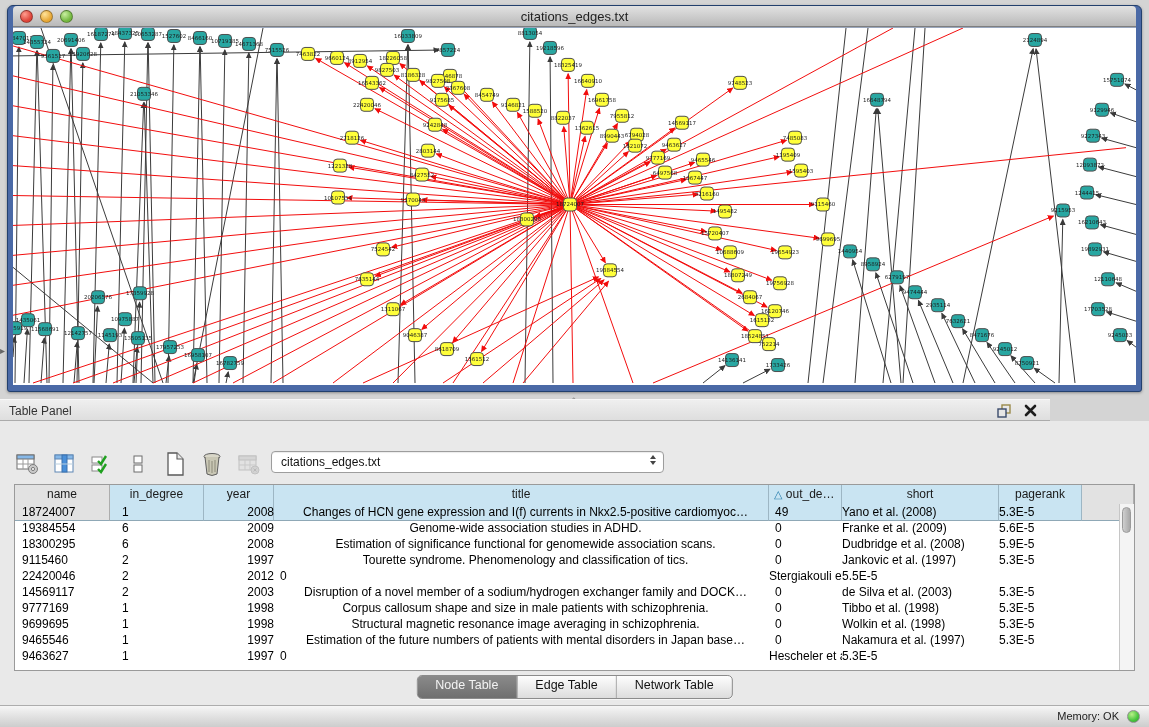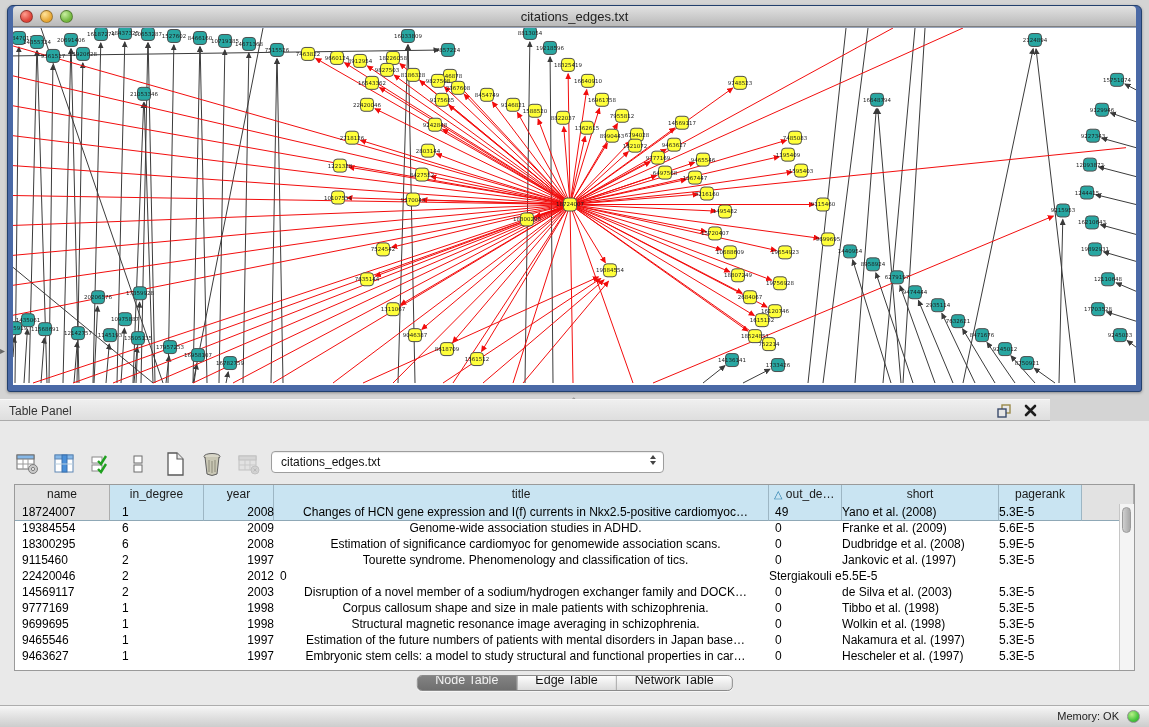--- a/index.html
+++ b/index.html
@@ -64,23 +64,23 @@
   .trow { height:16px; line-height:16px; font-size:12px; color:#000; }
   .trow > div { overflow:hidden; white-space:nowrap; }
   .c0 { padding-left:7px; } .c1 { padding-left:12px; } .c2 { padding-left:18px;text-align:right; }
   .c3 { padding-left:8px;text-align:center; } .c4 { padding-left:6px; }
   .c5, .c6 { text-align:left; }
   .vscroll { position:absolute; right:0; top:19px; bottom:0; width:15px; background:#f4f4f4; border-left:1px solid #c6c6c6; }
   .vthumb { position:absolute; left:2px; top:3px; width:9px; height:26px; border-radius:5px;
             background:linear-gradient(90deg,#cfcfcf,#a8a8a8); border:1px solid #9a9a9a; }
 
   
-  .tabs { position:absolute; left:50%; transform:translateX(-50%); top:254px; height:16px; display:flex;
+  .tabs { position:absolute; left:50%; transform:translateX(-50%); top:254px; height:24px; display:flex;
           border:1px solid #8b8b8b; border-radius:5px; overflow:hidden; background:linear-gradient(#fdfdfd,#dcdcdc);
-          box-shadow:0 1px 0 rgba(255,255,255,.6);align-items:flex-end; }
+          box-shadow:0 1px 0 rgba(255,255,255,.6); }
   .tab { padding:0 18px; font-size:12.5px; line-height:19px; color:#111; border-right:1px solid #a9a9a9; cursor:pointer; }
   .tab:last-child { border-right:none; }
   .tab.active { background:linear-gradient(#8a8a8a,#6f6f6f); color:#f3f3f3; }
 
   
   .statusbar { position:absolute; left:0; top:705px; width:1149px; height:22px;
                background:linear-gradient(#f6f6f6,#cdcdcd); border-top:1px solid #adadad; }
   .mem { position:absolute; right:30px; top:4px; font-size:11px; color:#222; }
   .memdot { position:absolute; right:9px; top:4px; width:13px; height:13px; border-radius:50%;
             border:1px solid #8f8f8f; background:radial-gradient(circle at 35% 30%, #b9f089, #47c43d 60%, #2fa02f); }
@@ -862,21 +862,21 @@
           <div class="c3">Genome-wide association studies in ADHD.</div>
           <div class="c4">0</div>
           <div class="c5">Franke et al. (2009)</div>
           <div class="c6">5.6E-5</div>
           <div></div>
         </div>
         <div class="trow">
           <div class="c0">18300295</div>
           <div class="c1">6</div>
           <div class="c2">2008</div>
-          <div class="c3">Estimation of significance cardiomyoc for genomewide association scans.</div>
+          <div class="c3">Estimation of significance functional for genomewide association scans.</div>
           <div class="c4">0</div>
           <div class="c5">Dudbridge et al. (2008)</div>
           <div class="c6">5.9E-5</div>
           <div></div>
         </div>
         <div class="trow">
           <div class="c0">9115460</div>
           <div class="c1">2</div>
           <div class="c2">1997</div>
           <div class="c3">Tourette syndrome. Phenomenology and classification of tics.</div>
@@ -931,21 +931,20 @@
           <div class="c3">Estimation of the future numbers of patients with mental disorders in Japan base…</div>
           <div class="c4">0</div>
           <div class="c5">Nakamura et al. (1997)</div>
           <div class="c6">5.3E-5</div>
           <div></div>
         </div>
         <div class="trow">
           <div class="c0">9463627</div>
           <div class="c1">1</div>
           <div class="c2">1997</div>
-          <div class="c3">Embryonic stem cells: a model to study structural and functional properties in car…</div>
           <div class="c4">0</div>
           <div class="c5">Hescheler et al. (1997)</div>
           <div class="c6">5.3E-5</div>
           <div></div>
         </div>
       </div>
     <div class="vscroll">
       <div class="vthumb"></div>
     </div>
   </div>

